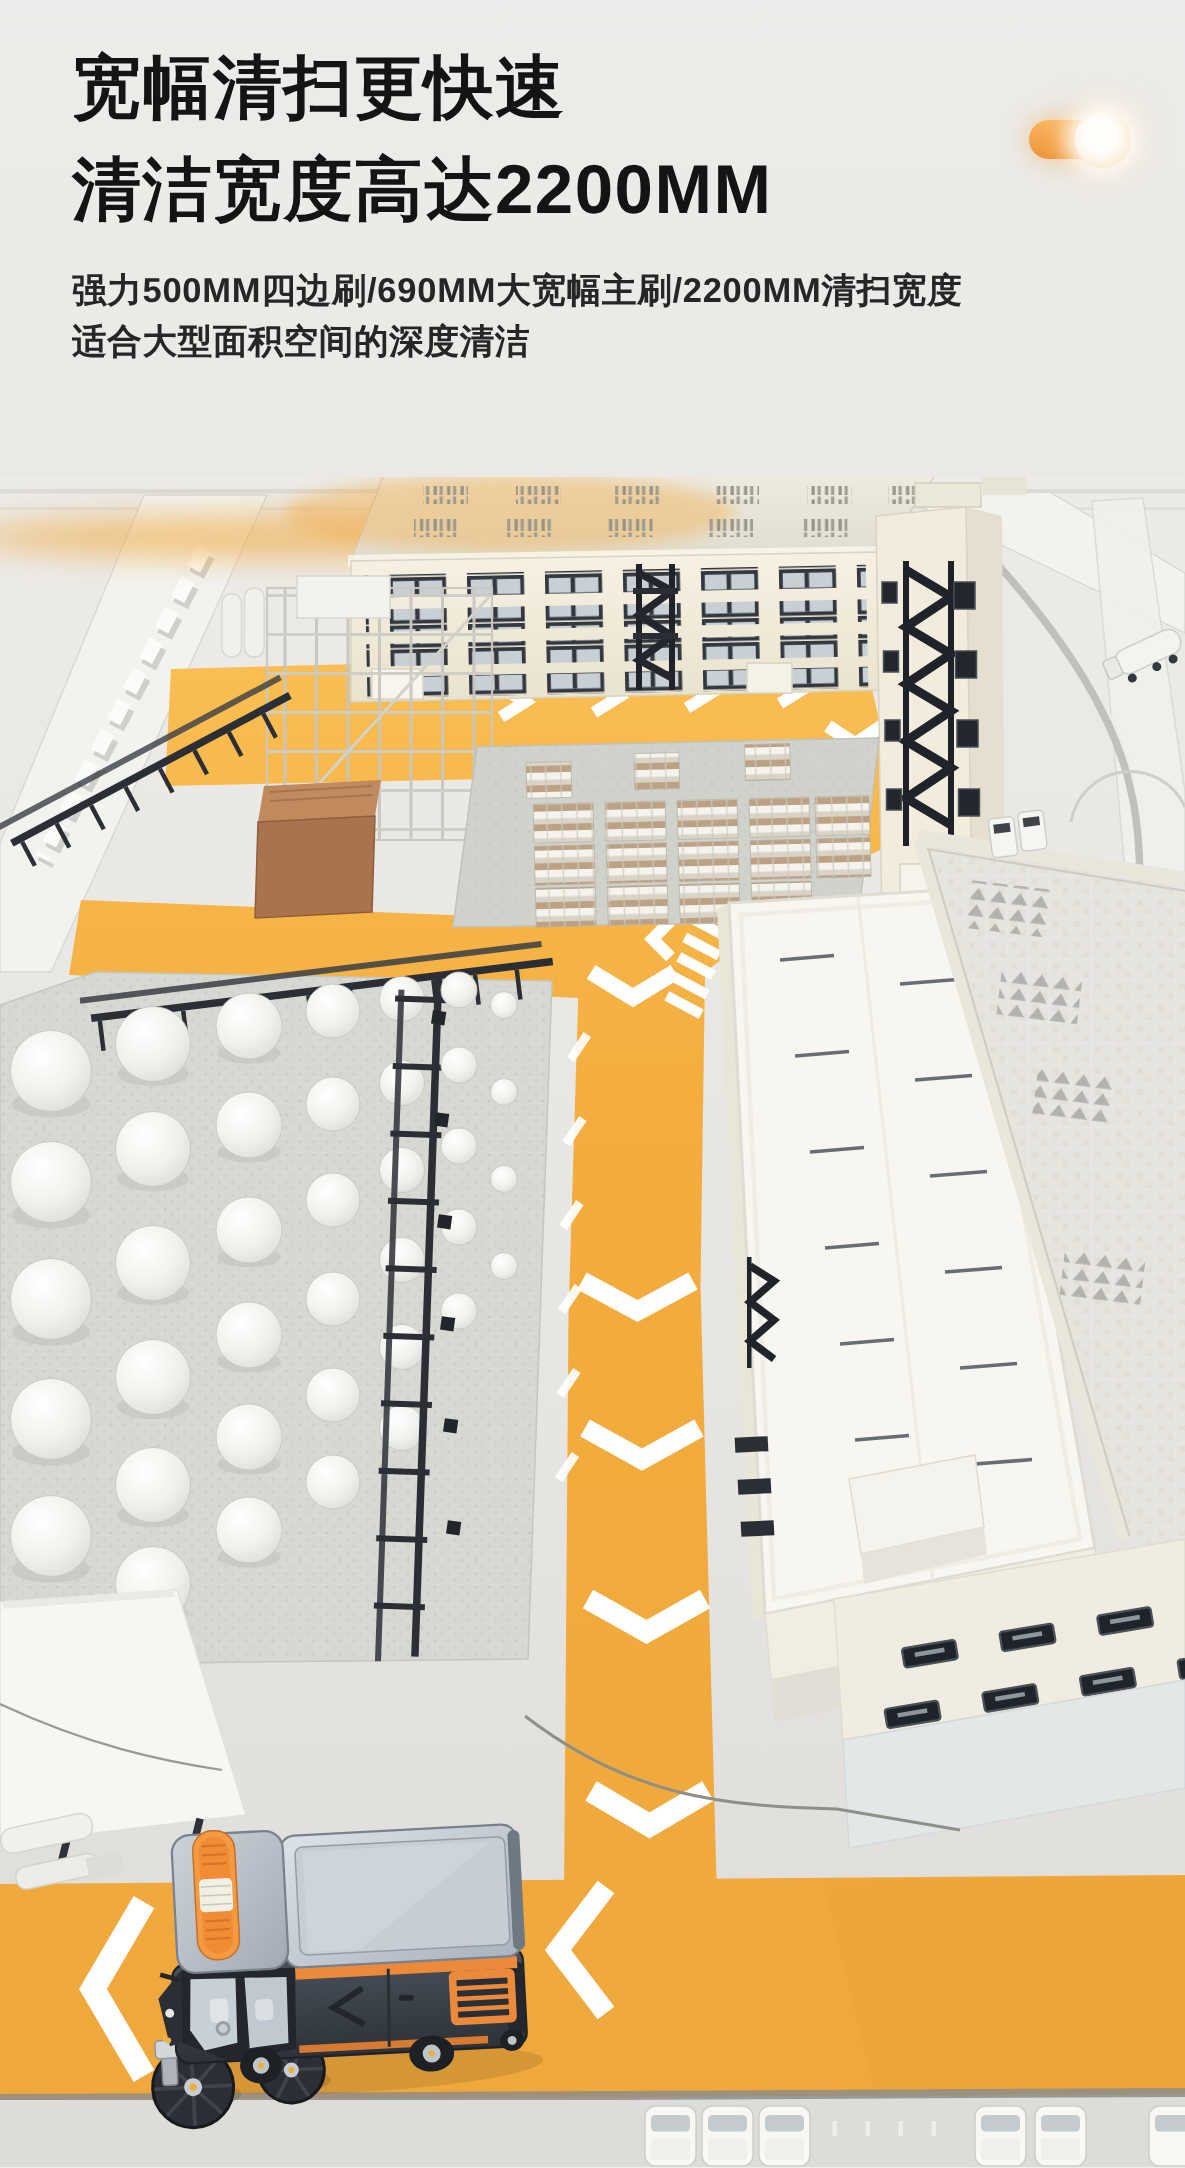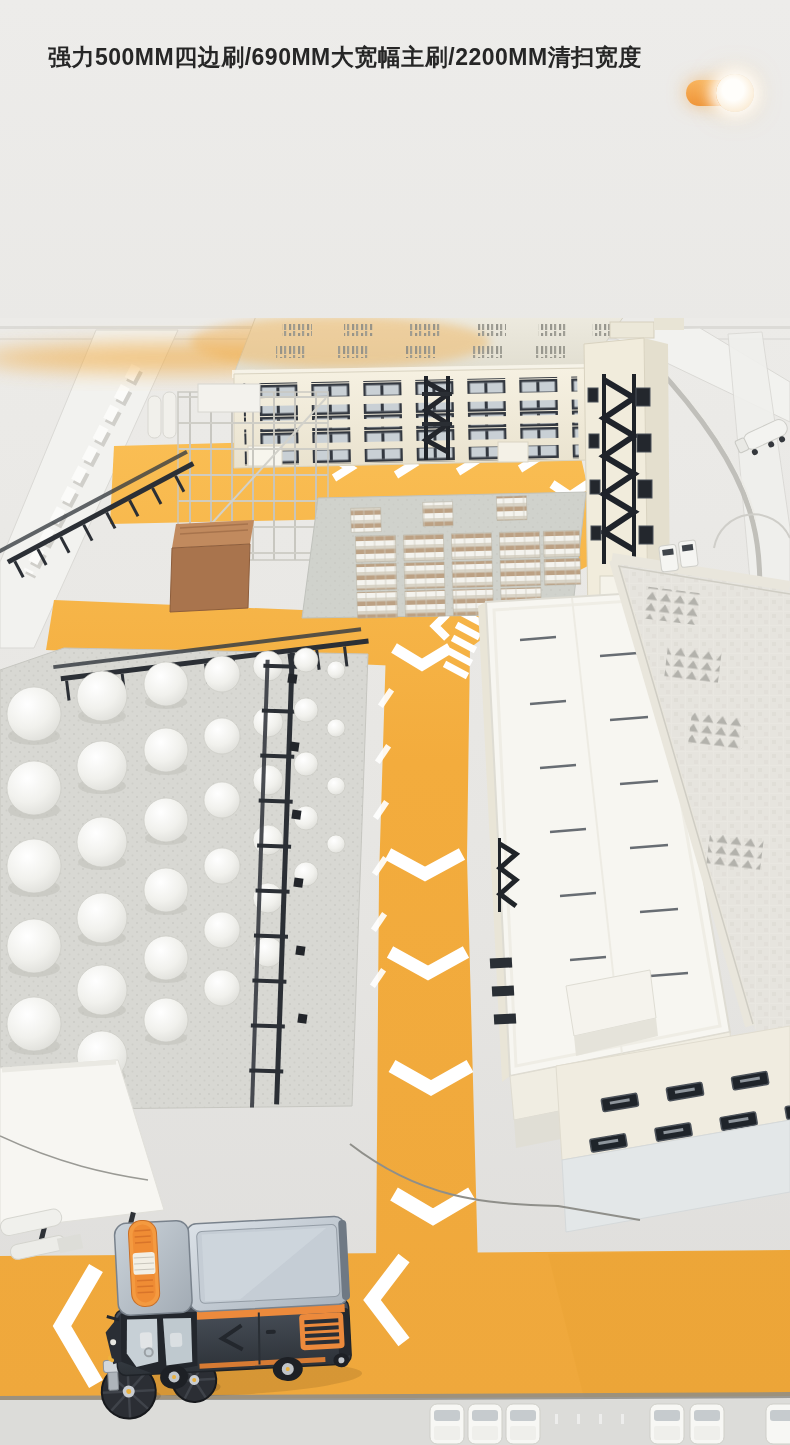--- a/index.html
+++ b/index.html
@@ -24,27 +24,30 @@
     box-shadow:0 0 14px 6px rgba(255,255,255,.95),0 0 26px rgba(250,205,130,.6);}
   .scene{position:absolute;left:0;top:318px;width:790px;height:1127px;}
   .scene svg{display:block;}
 </style>
 <title>宽幅清扫更快速</title></head>
 <body>
 
 <div class="poster">
   <header class="hero">
     <h1 class="headline">
+      <span class="hl-line">宽幅清扫更快速</span>
+      <span class="hl-line">清洁宽度高达2200MM</span>
     </h1>
     <div class="toggle">
       <span class="toggle-track"></span>
       <span class="toggle-knob"></span>
     </div>
     <p class="subtitle">
       <span>强力500MM四边刷/690MM大宽幅主刷/2200MM清扫宽度</span>
+      <span>适合大型面积空间的深度清洁</span>
     </p>
   </header>
 
   <div class="scene">
   <svg width="790" height="1127" viewBox="0 0 790 1127" xmlns="http://www.w3.org/2000/svg">
     <defs>
       <linearGradient id="bgG" x1="0" y1="0" x2="0" y2="1">
         <stop offset="0" stop-color="#ECEBE8"></stop>
             <stop offset=".55" stop-color="#E6E5E2"></stop>
             <stop offset="1" stop-color="#DDDCDA"></stop>

